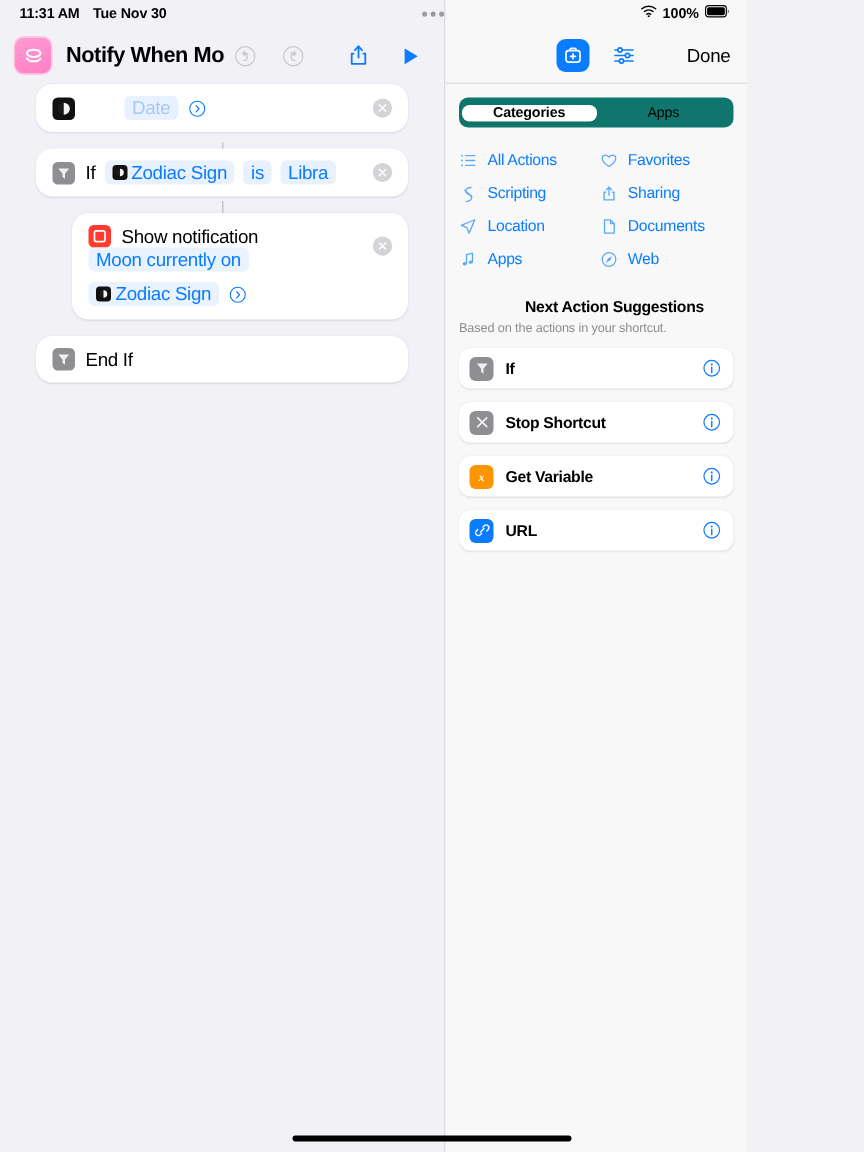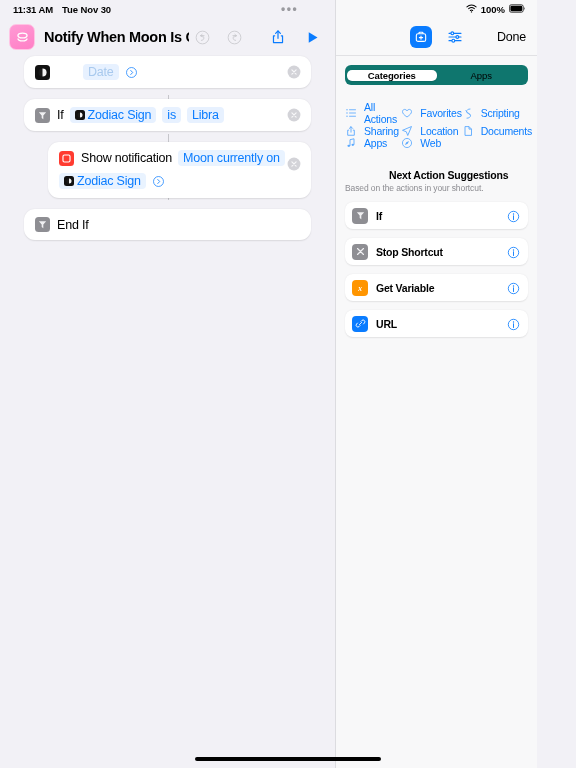--- a/index.html
+++ b/index.html
@@ -7,21 +7,21 @@
     width: 576px; height: 768px;
     font-family: "Liberation Sans", sans-serif;
     background: #f2f1f6;
     overflow: hidden;
     -webkit-font-smoothing: antialiased;
   }
   .screen { position: relative; width: 576px; height: 768px; display: flex; }
 
   
   .left-pane {
-    width: 336px; height: 768px;
+    width: 297px; height: 768px;
     background: #f2f1f6;
     position: relative;
     border-right: 1px solid #dcdce0;
   }
   .statusbar {
     height: 18px; display: flex; align-items: center;
     padding: 0 10px 0 13px; font-size: 9.5px; font-weight: bold;
     color: #000; gap: 9px;
   }
   .sb-time { letter-spacing: -0.1px; }
@@ -142,21 +142,21 @@
     display: flex; padding: 2px; position: relative; align-items: center;
   }
   .seg {
     flex: 1 1 50%; display: flex; align-items: center; justify-content: center;
     font-size: 9.5px; color: #000; border-radius: 5px; letter-spacing: -0.1px;
   }
   .seg.active { background: #fff; font-weight: bold; box-shadow: 0 0.5px 1.5px rgba(0,0,0,0.16); }
 
   .cat-grid {
     padding: 16px 0 0 0; display: grid;
-    grid-template-columns: 1fr 1fr 1fr; row-gap: 0;
+    grid-template-columns: 1fr 1fr; row-gap: 10px;
     padding-left: 9px; padding-right: 5px;
   }
   .cat {
     display: flex; align-items: center; gap: 7px;
     font-size: 10.5px; color: #0a7cff; letter-spacing: -0.2px;
   }
   .cat-ic { width: 12px; height: 12px; display: flex; align-items: center; justify-content: center; flex:0 0 auto; }
 
   .sugg-head { padding: 20px 9px 0 9px; }
   .sugg-title { font-size: 10.5px; font-weight: bold; color: #000; letter-spacing: -0.2px; margin-left: 44px; }

